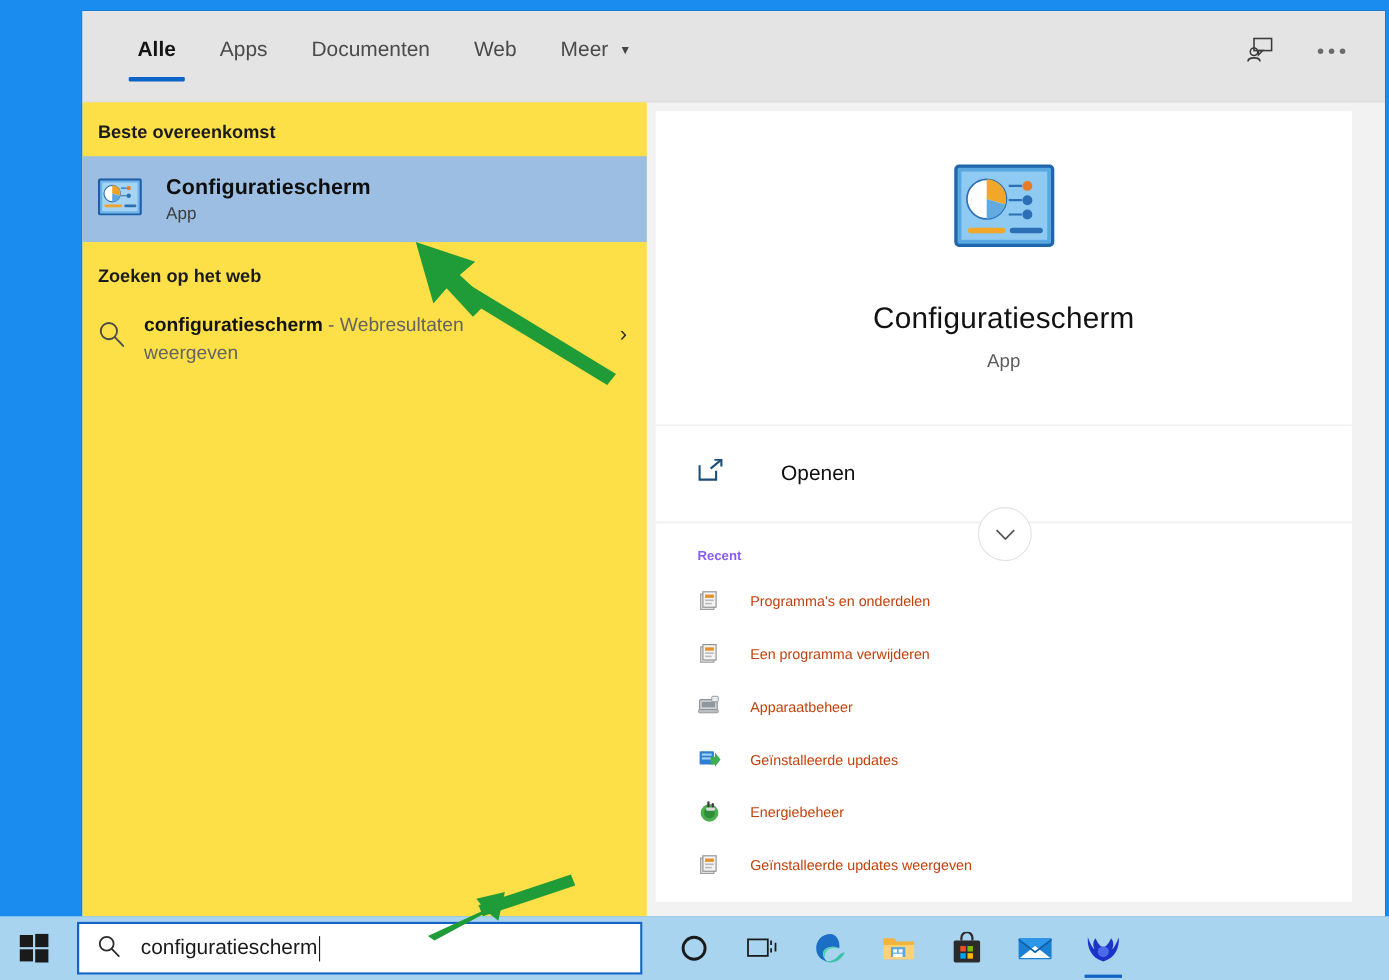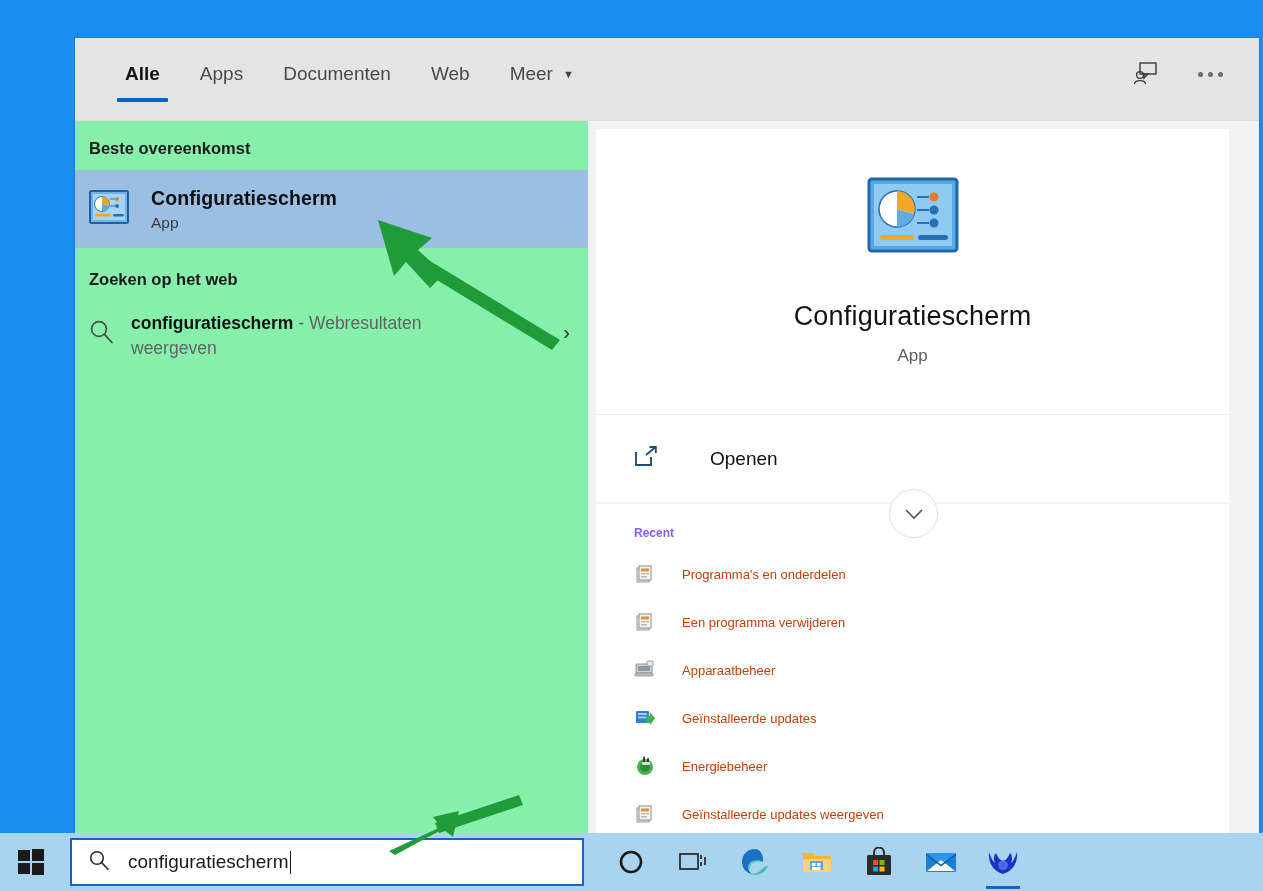--- a/index.html
+++ b/index.html
@@ -27,21 +27,20 @@
   
   #search-panel {
     position: absolute;
     left: 75px; top: 10px;
     width: 1184px;
     height: 823px;
     background: #eaeaea;
     display: flex;
     flex-direction: column;
     box-shadow: 0 0 0 1px rgba(0,0,0,0.10);
-    margin-top: 28px;
   }
 
   
   #header {
     height: 82px;
     flex: 0 0 82px;
     background: #e4e4e4;
     border-bottom: 1px solid #dcdcdc;
     display: flex;
     align-items: flex-start;
@@ -113,21 +112,21 @@
   #body-cols {
     flex: 1 1 auto;
     display: flex;
     min-height: 0;
   }
 
   
   #left-col {
     width: 513px;
     flex: 0 0 513px;
-    background: #86efac;
+    background: #fde047;
     position: relative;
   }
   .section-head {
     font-size: 16.5px;
     font-weight: bold;
     color: #1b1b1b;
     padding: 18px 0 12px 14px;
     user-select: none;
   }
   .result-row {

